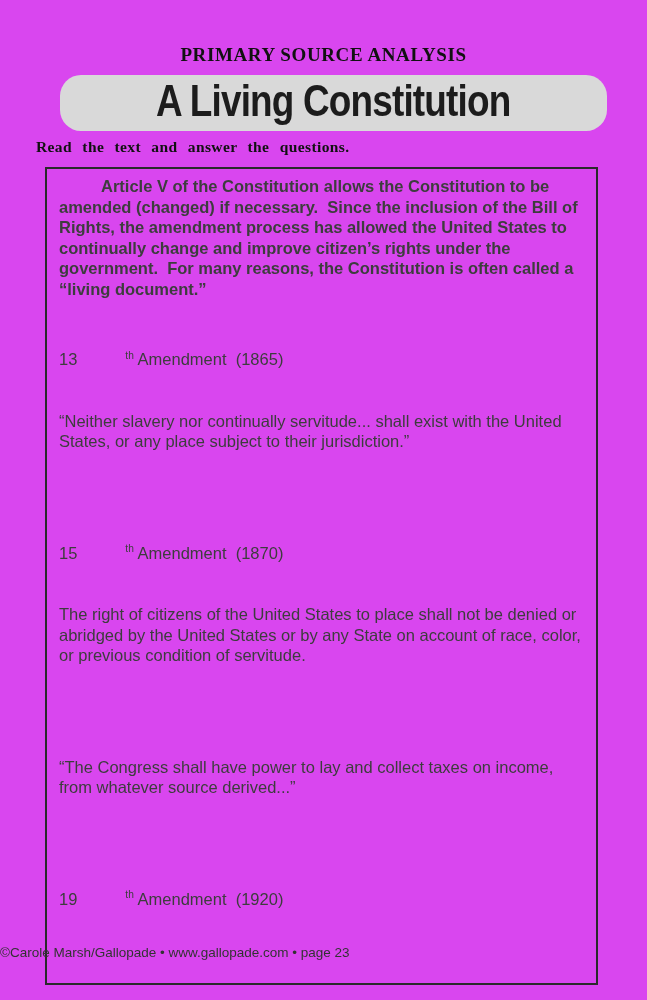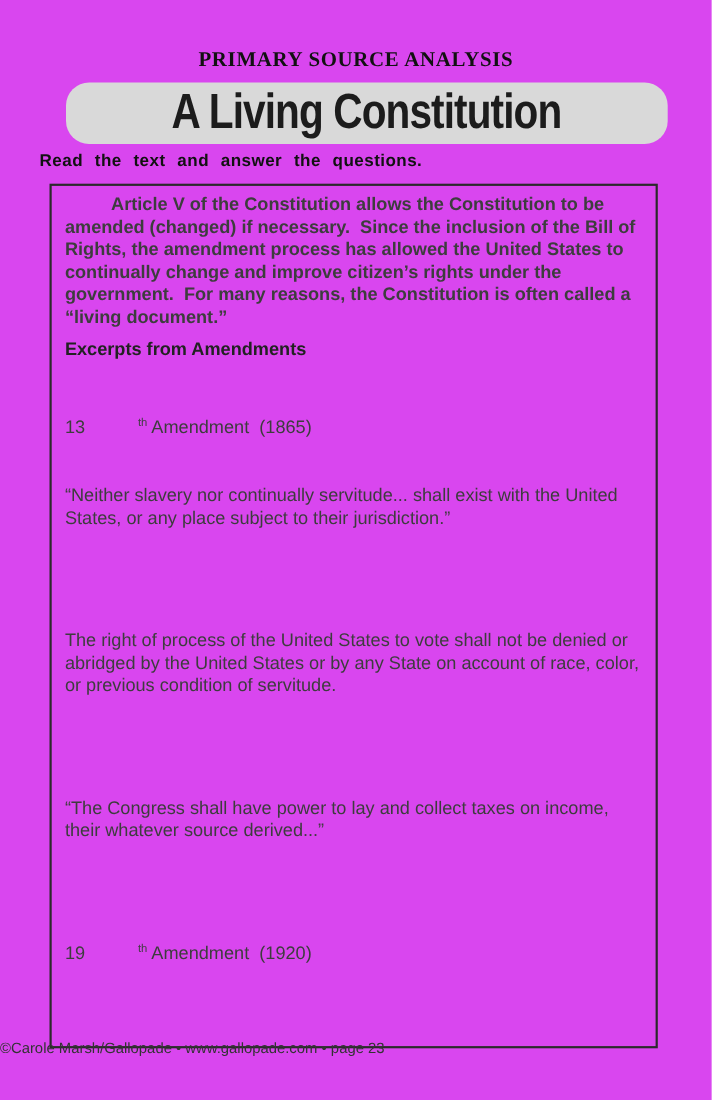--- a/index.html
+++ b/index.html
@@ -36,21 +36,21 @@
     font-family: "Liberation Sans", sans-serif;
     font-weight: bold;
     font-size: 45px;
     color: #1c1c1c;
     letter-spacing: -1px;
     white-space: nowrap;
     transform: scaleX(0.82);
   }
   .instruction {
     margin: 7px 0 0 36px;
-    font-family: Liberation Sans, sans-serif;
+    font-family: Liberation Serif, serif;
     font-weight: bold;
     font-size: 15.5px;
     letter-spacing: 0.4px;
     word-spacing: 6px;
     color: #111111;
   }
   .passage-box {
     margin: 11px 0 0 45px;
     width: 553px;
     border: 2px solid #2a2a2a;
@@ -81,33 +81,33 @@
   <div class="kicker">PRIMARY SOURCE ANALYSIS</div>
 
   <div class="banner">
     <span class="banner-text">A Living Constitution</span>
   </div>
 
   <div class="instruction">Read the text and answer the questions.</div>
 
   <div class="passage-box">
     <div class="block intro">Article V of the Constitution allows the Constitution to be amended (changed) if necessary.  Since the inclusion of the Bill of Rights, the amendment process has allowed the United States to continually change and improve citizen’s rights under the government.  For many reasons, the Constitution is often called a “living document.”</div>
-    <div class="block excerpts-heading">Excerpts from Amendments</div>
 
     <div class="block">
       <div class="amendment-heading">13<sup>th</sup> Amendment  (1865)</div>
       <div class="amendment-text">“Neither slavery nor continually servitude... shall exist with the United States, or any place subject to their jurisdiction.”</div>
     </div>
 
     <div class="block">
-      <div class="amendment-text">The right of process of the United States to vote shall not be denied or abridged by the United States or by any State on account of race, color, or previous condition of servitude.</div>
+      <div class="amendment-heading">15<sup>th</sup> Amendment  (1870)</div>
+      <div class="amendment-text">The right of citizens of the United States to place shall not be denied or abridged by the United States or by any State on account of race, color, or previous condition of servitude.</div>
     </div>
 
     <div class="block">
-      <div class="amendment-text">“The Congress shall have power to lay and collect taxes on income, their whatever source derived...”</div>
+      <div class="amendment-text">“The Congress shall have power to lay and collect taxes on income, from whatever source derived...”</div>
     </div>
 
     <div class="block">
       <div class="amendment-heading">19<sup>th</sup> Amendment  (1920)</div>
       
     </div>
   </div>
 
   <div class="footer">©Carole Marsh/Gallopade • www.gallopade.com • page 23</div>
 

